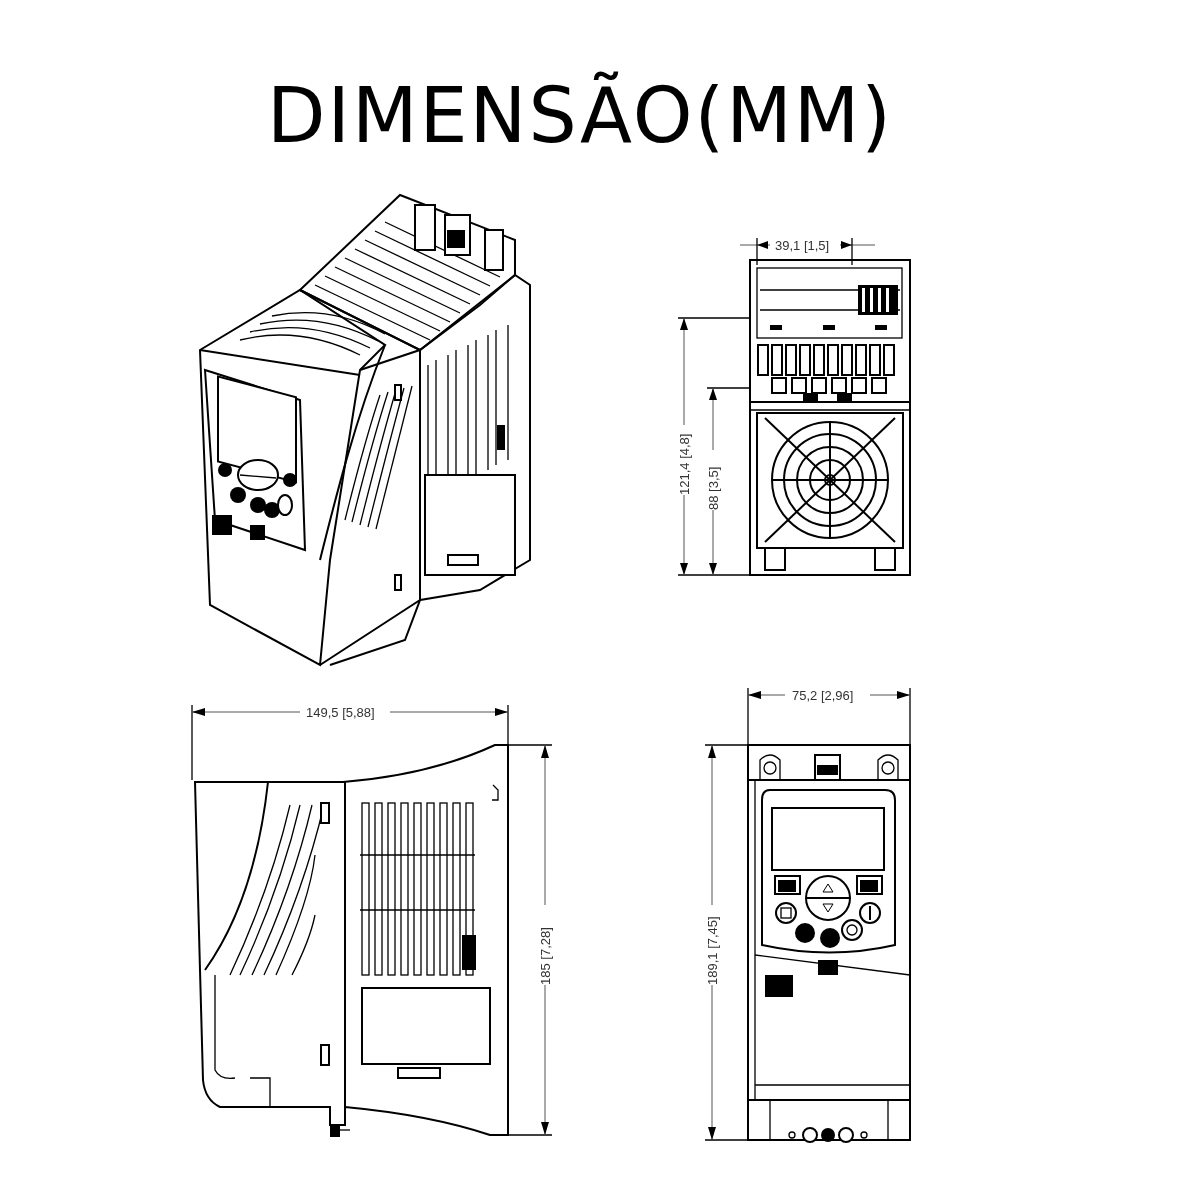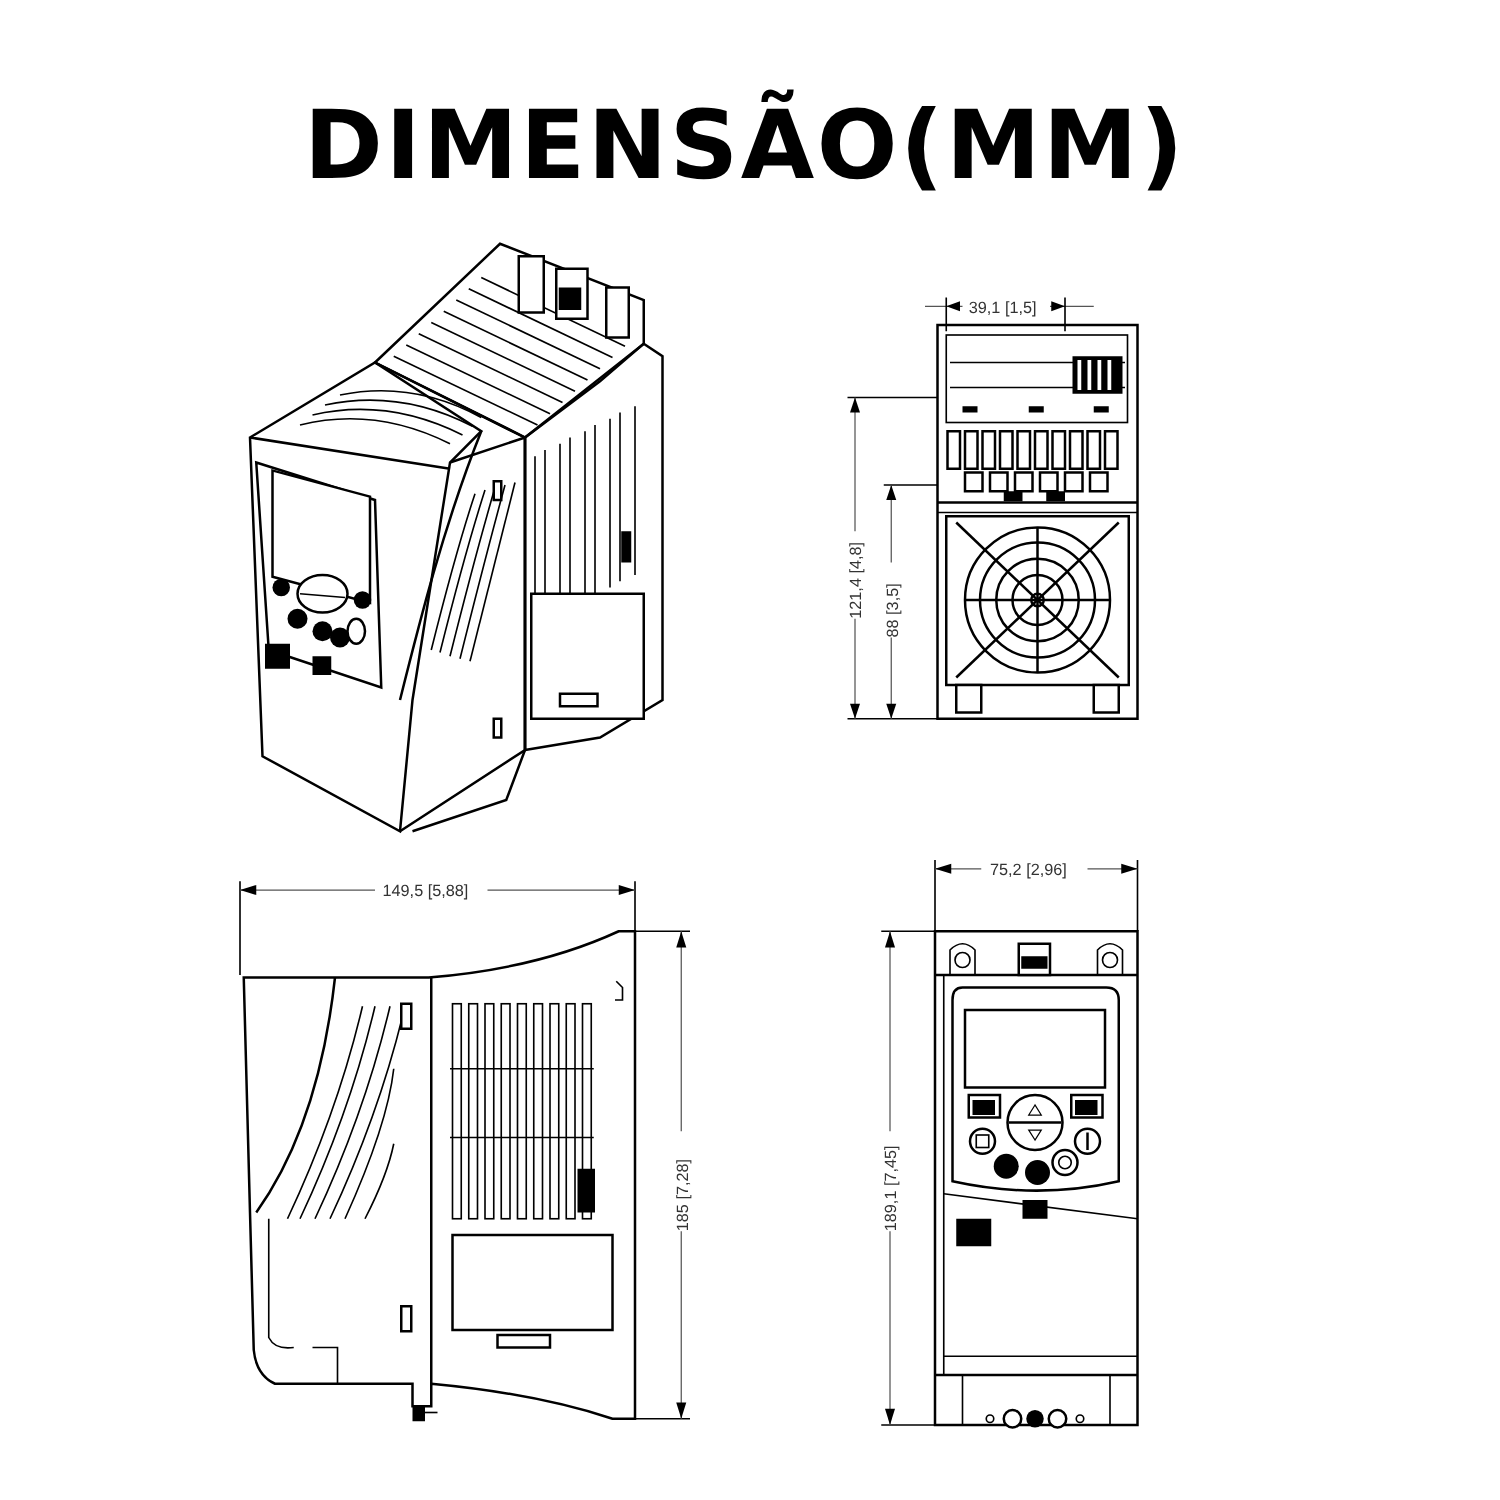--- a/index.html
+++ b/index.html
@@ -1,20 +1,20 @@
 <!DOCTYPE html>
 <html><head>
 <meta charset="utf-8">
 <style>
   html, body { margin:0; padding:0; background:#ffffff; }
   body { width:1200px; height:1200px; position:relative; overflow:hidden; font-family:"DejaVu Sans", sans-serif; }
   .title {
     position:absolute; left:0; top:78px; width:1160px; text-align:center;
-    font-family:"DejaVu Sans", sans-serif; font-weight:bold; font-size:76px; letter-spacing:2px;
-    color:#000; line-height:1;margin-left:16px;
+    font-family:"DejaVu Sans", sans-serif; font-weight:normal; font-size:76px; letter-spacing:2px;
+    color:#000; line-height:1;
   }
   svg.drawing { position:absolute; left:0; top:0; }
   .dim-text { font-family:"Liberation Sans", sans-serif; font-size:13px; fill:#333; }
   .ln { stroke:#000; fill:none; stroke-width:2; }
   .ln1 { stroke:#000; fill:none; stroke-width:1.3; }
   .thin { stroke:#555; fill:none; stroke-width:1; }
   .blk { fill:#000; }
   .wht { fill:#fff; stroke:#000; stroke-width:2; }
 </style>
 </head>

